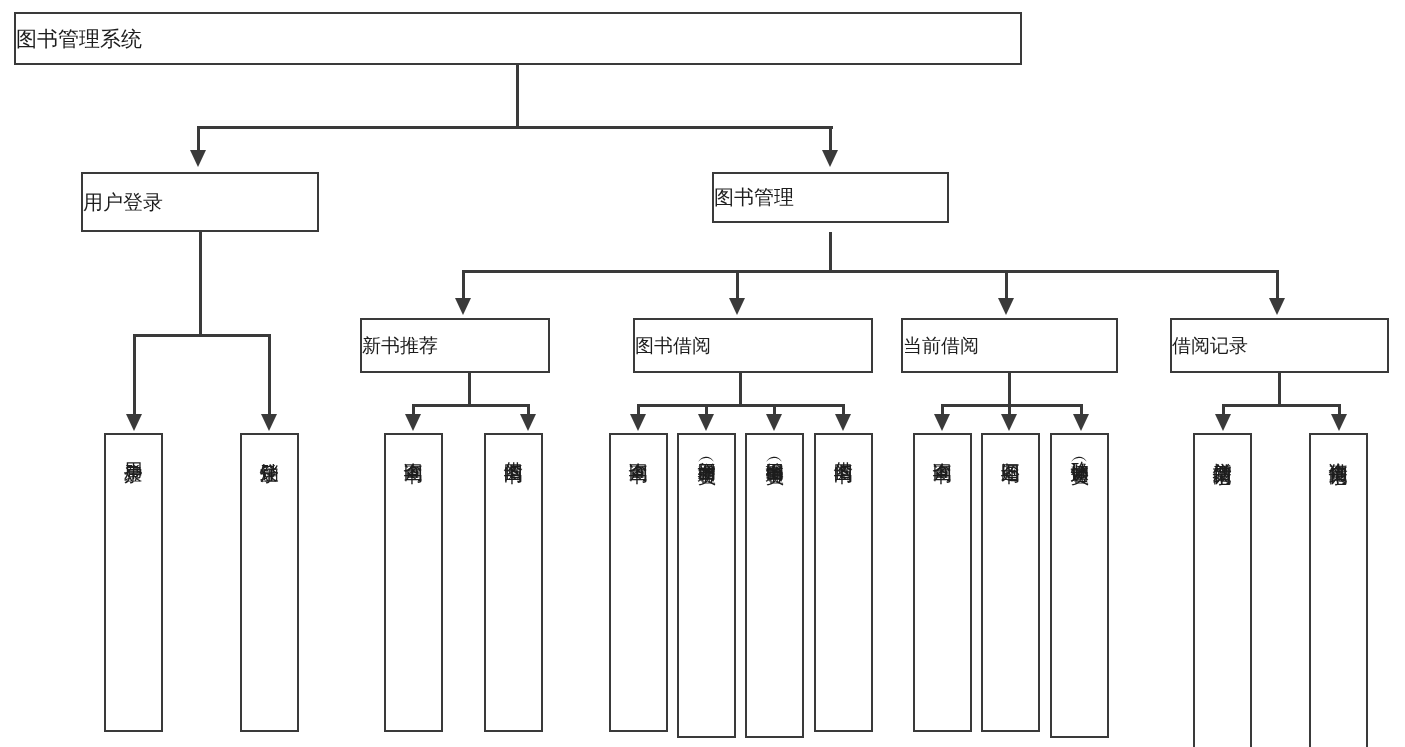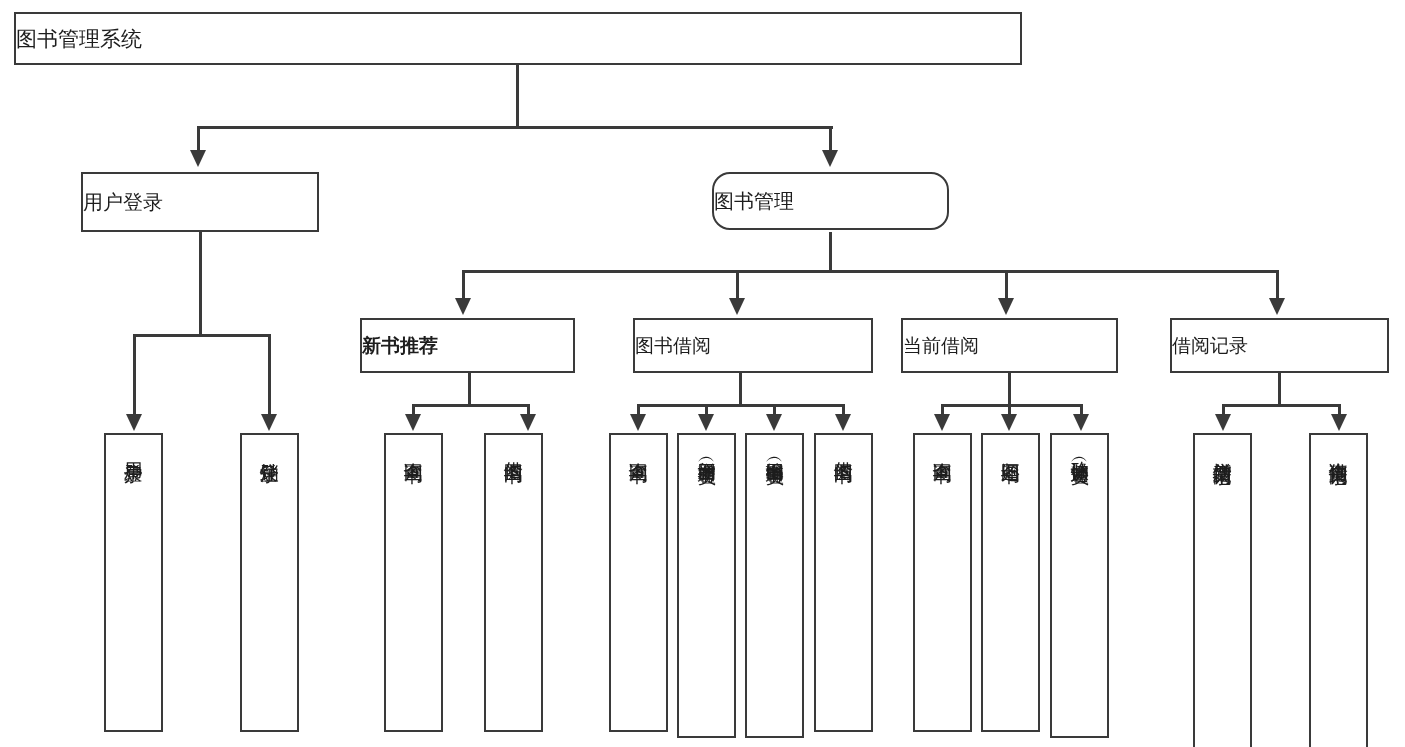--- a/index.html
+++ b/index.html
@@ -92,21 +92,21 @@
   <div class="conn vline" style="left:197px; top:126px; width:3px; height:26px;"></div>
   <div class="arrow" style="left:190px; top:150px;"></div>
 
   <div class="conn vline" style="left:829px; top:126px; width:3px; height:26px;"></div>
   <div class="arrow" style="left:822px; top:150px;"></div>
 
   <div class="node level1" style="left:81px; top:172px; width:238px; height:60px;">
     <span>用户登录</span>
   </div>
 
-  <div class="node level1" style="left:712px; top:172px; width:237px; height:58px;border-radius:18px;">
+  <div class="node level1" style="left:712px; top:172px; width:237px; height:51px;">
     <span>图书管理</span>
   </div>
 
   <div class="conn vline" style="left:199px; top:232px; width:3px; height:104px;"></div>
   <div class="conn hline" style="left:133px; top:334px; width:137px; height:3px;"></div>
   <div class="conn vline" style="left:133px; top:334px; width:3px; height:82px;"></div>
   <div class="arrow" style="left:126px; top:414px;"></div>
   <div class="conn vline" style="left:268px; top:334px; width:3px; height:82px;"></div>
   <div class="arrow" style="left:261px; top:414px;"></div>
 
@@ -114,21 +114,21 @@
   <div class="conn hline" style="left:462px; top:270px; width:817px; height:3px;"></div>
   <div class="conn vline" style="left:462px; top:270px; width:3px; height:30px;"></div>
   <div class="arrow" style="left:455px; top:298px;"></div>
   <div class="conn vline" style="left:736px; top:270px; width:3px; height:30px;"></div>
   <div class="arrow" style="left:729px; top:298px;"></div>
   <div class="conn vline" style="left:1005px; top:270px; width:3px; height:30px;"></div>
   <div class="arrow" style="left:998px; top:298px;"></div>
   <div class="conn vline" style="left:1276px; top:270px; width:3px; height:30px;"></div>
   <div class="arrow" style="left:1269px; top:298px;"></div>
 
-  <div class="node level2" style="left:360px; top:318px; width:215px; height:55px;font-weight:bold;">
+  <div class="node level2" style="left:360px; top:318px; width:190px; height:55px;">
     <span>新书推荐</span>
   </div>
   <div class="node level2" style="left:633px; top:318px; width:240px; height:55px;">
     <span>图书借阅</span>
   </div>
   <div class="node level2" style="left:901px; top:318px; width:217px; height:55px;">
     <span>当前借阅</span>
   </div>
   <div class="node level2" style="left:1170px; top:318px; width:219px; height:55px;">
     <span>借阅记录</span>

